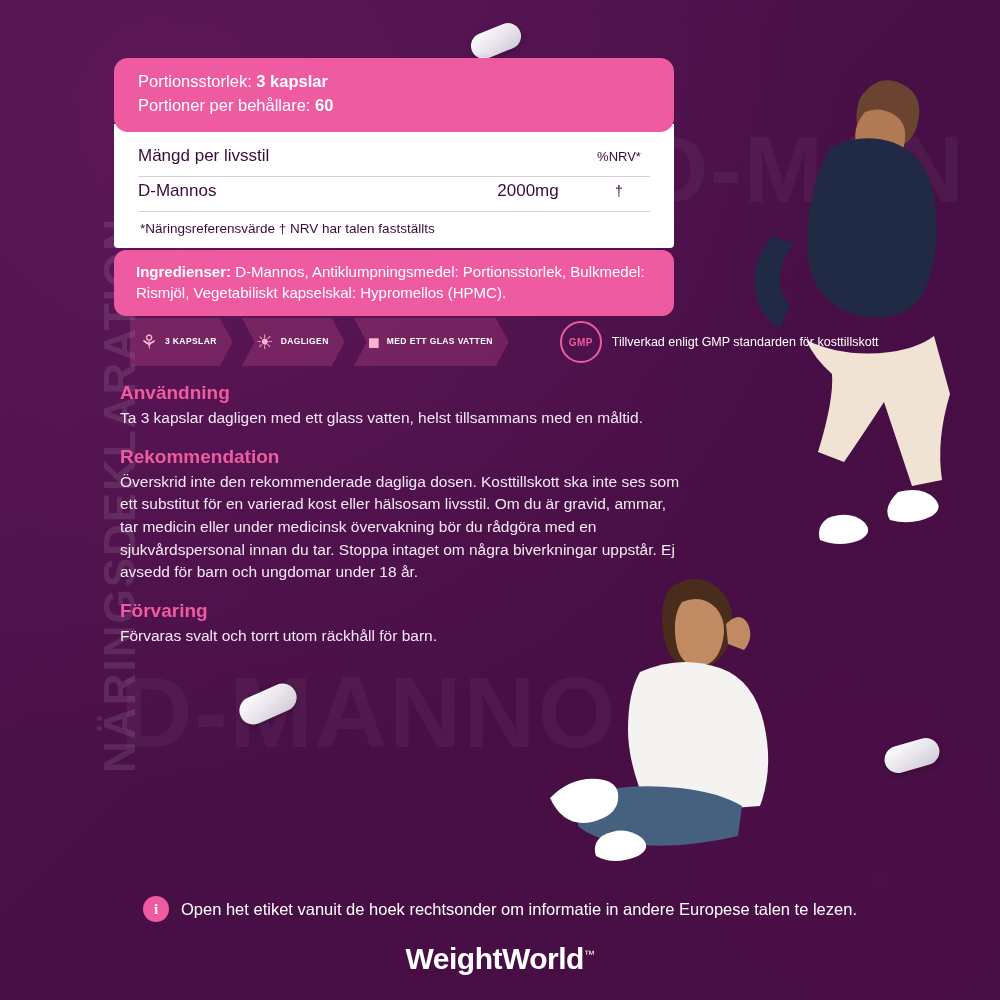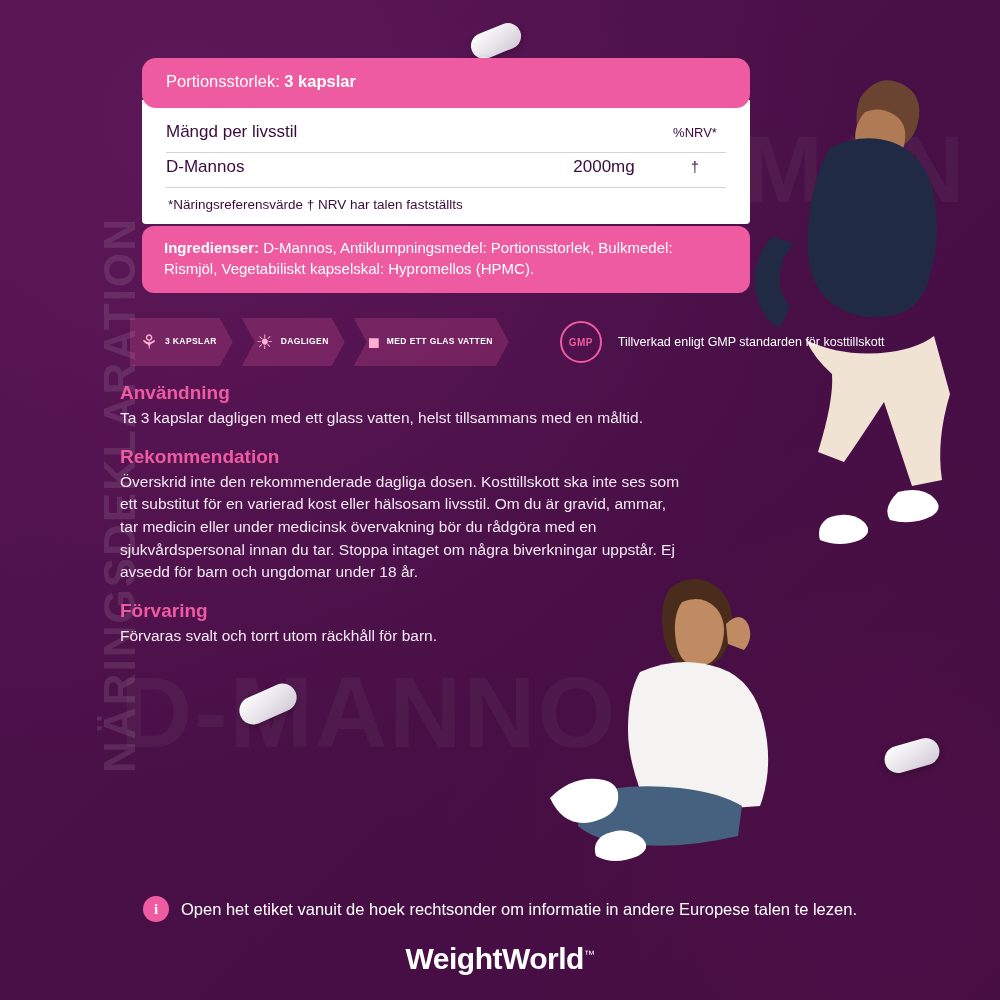--- a/index.html
+++ b/index.html
@@ -50,21 +50,21 @@
     border-radius: 999px;
     background: linear-gradient(160deg, #ffffff 0%, #e7e3ea 55%, #cfc8d4 100%);
     box-shadow: 0 2px 6px rgba(0,0,0,0.25);
   }
   .cap1 { width: 52px; height: 26px; left: 470px; top: 28px; transform: rotate(-22deg); }
   .cap2 { width: 58px; height: 28px; left: 440px; top: 62px; transform: rotate(-20deg); }
   .cap3 { width: 60px; height: 28px; left: 238px; top: 690px; transform: rotate(-24deg); }
   .cap4 { width: 56px; height: 27px; left: 884px; top: 742px; transform: rotate(-16deg); }
 
   
-  .panel { position: absolute; left: 142px; top: 58px; width: 608px; }
+  .panel { position: absolute; left: 114px; top: 58px; width: 560px; }
 
   .sf-head {
     background: #ef5ba0;
     border-radius: 14px;
     padding: 12px 24px 14px 24px;
     color: #ffffff;
     position: relative;
     z-index: 2;
   }
   .sf-head .row { font-size: 16.5px; line-height: 1.45; }
@@ -123,21 +123,21 @@
     margin-right: 9px;
     clip-path: polygon(0 0, calc(100% - 13px) 0, 100% 50%, calc(100% - 13px) 100%, 0 100%, 13px 50%);
   }
   .chev:first-child { clip-path: polygon(0 0, calc(100% - 13px) 0, 100% 50%, calc(100% - 13px) 100%, 0 100%); padding-left: 10px;}
   .chev .gl { font-size: 20px; line-height: 1; color: #ffb0d2; }
   .chev .txt {
     font-size: 8.5px; font-weight: 700; letter-spacing: .4px;
     line-height: 1.15; text-transform: uppercase; color: #ffffff;
   }
   .gmp {
-    display: flex; align-items: center; gap: 16px;
+    display: flex; align-items: center; gap: 10px;
     margin-left: 42px;
   }
   .gmp-badge {
     width: 42px; height: 42px; border-radius: 50%;
     border: 2px solid #ef5ba0;
     display: flex; align-items: center; justify-content: center;
     color: #ef5ba0; font-size: 10px; font-weight: 700; letter-spacing: .5px;
   }
   .gmp-text { color: #ffffff; font-size: 12.5px; line-height: 1.35; }
 
@@ -222,20 +222,24 @@
       <path d="M206 64 q14 -14 22 0 q6 14 -4 26 l-16 -6z" fill="#c08a62"></path>
     </g>
   </svg>
 
   <div class="panel">
 
     <div class="sf-head">
       <div class="row">
         <span>Portionsstorlek:</span>
         <b>3 kapslar</b>
+      </div>
+      <div class="row">
+        <span>Portioner per behållare:</span>
+        <b>60</b>
       </div>
     </div>
 
     <div class="sf-body">
       <div class="sf-row header first">
         <div class="name">Mängd per livsstil</div>
         <div class="amount"></div>
         <div class="nrv">%NRV*</div>
       </div>
       <div class="sf-row">

